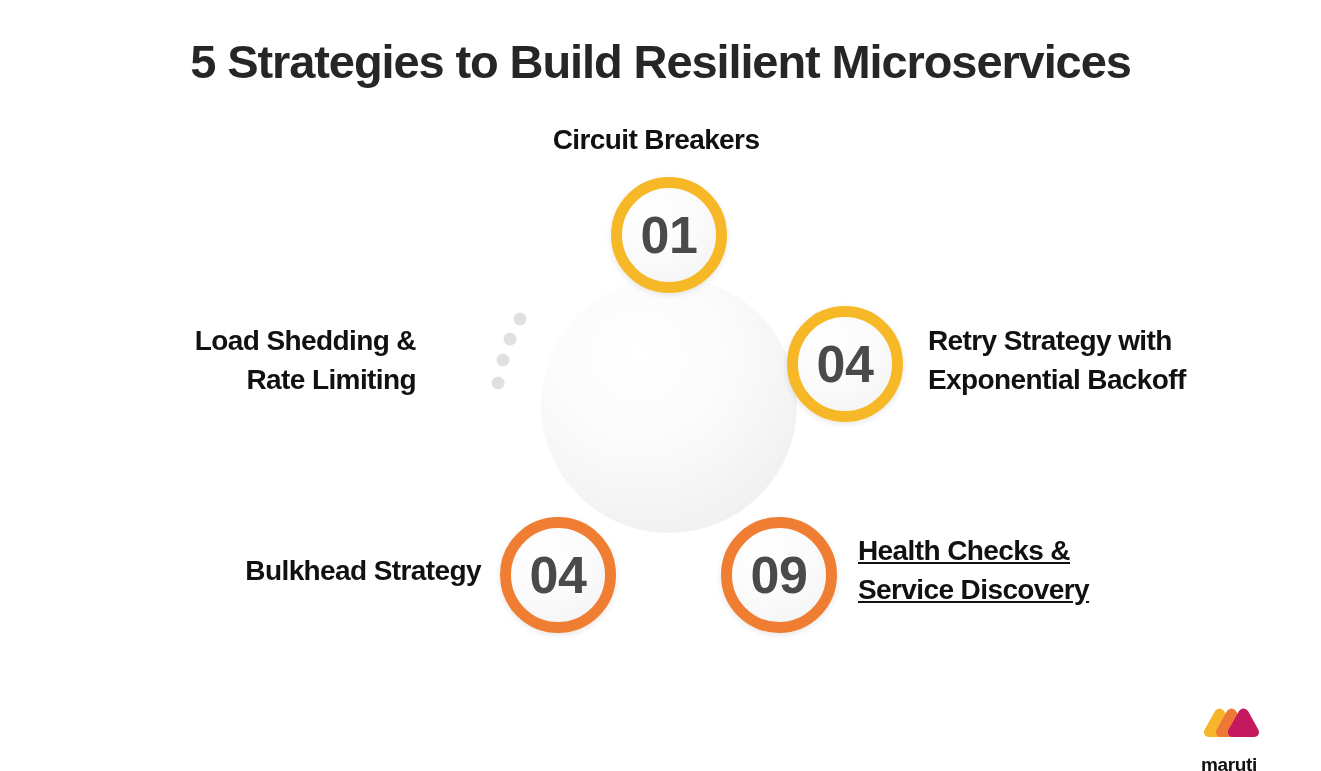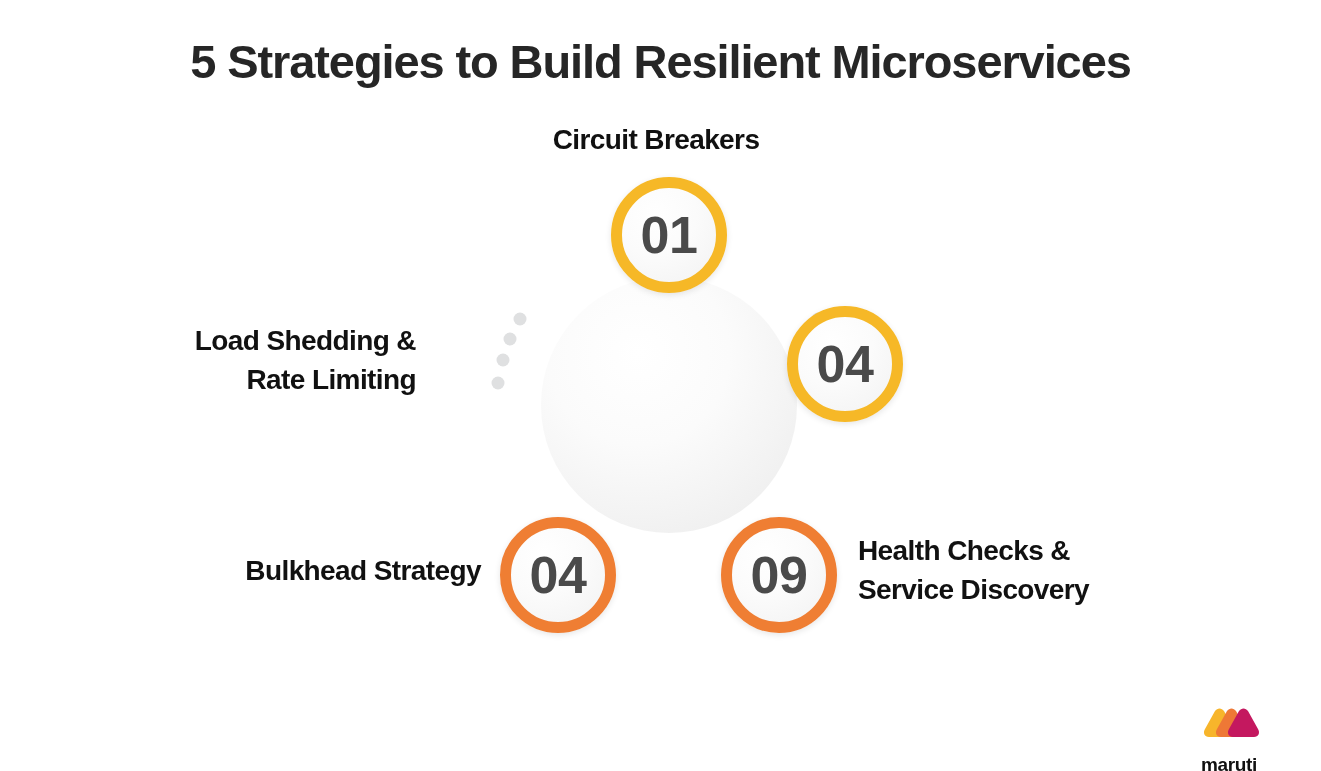--- a/index.html
+++ b/index.html
@@ -79,21 +79,21 @@
     position:absolute;
     font-size:28px;
     font-weight:bold;
     color:#111111;
     line-height:1.38;
     letter-spacing:-0.6px;
     white-space:pre-line;
   }
   .label.lbl-01 { left:0; top:121px; width:1284px; text-align:center;padding-left:28px; }
   .label.lbl-02 { left:928px; top:322px; text-align:left; }
-  .label.lbl-03 { left:858px; top:532px; text-align:left; }
+  .label.lbl-03 { left:858px; top:532px; text-align:left;text-decoration:underline; }
   .label.lbl-04 { left:0;  top:552px; width:481px; text-align:right; }
   .label.lbl-05 { left:0;  top:322px; width:416px; text-align:right; }
 
   
   .copyright {
     position:absolute;
     left:57px; top:712px;
     font-size:19px;
     color:#1a1a1a;
     letter-spacing:-0.2px;
@@ -147,20 +147,22 @@
     </div>
 
   <div class="node amber" style="left:669px; top:235px;">
     <span class="node-num">01</span>
   </div>
   <div class="label lbl-01">Circuit Breakers</div>
 
   <div class="node amber" style="left:845px; top:364px;">
     <span class="node-num">04</span>
   </div>
+  <div class="label lbl-02">Retry Strategy with
+Exponential Backoff</div>
 
   <div class="node orange" style="left:779px; top:575px;">
     <span class="node-num">09</span>
   </div>
   <div class="label lbl-03">Health Checks &amp;
 Service Discovery</div>
 
   <div class="node orange" style="left:558px; top:575px;">
     <span class="node-num">04</span>
   </div>

